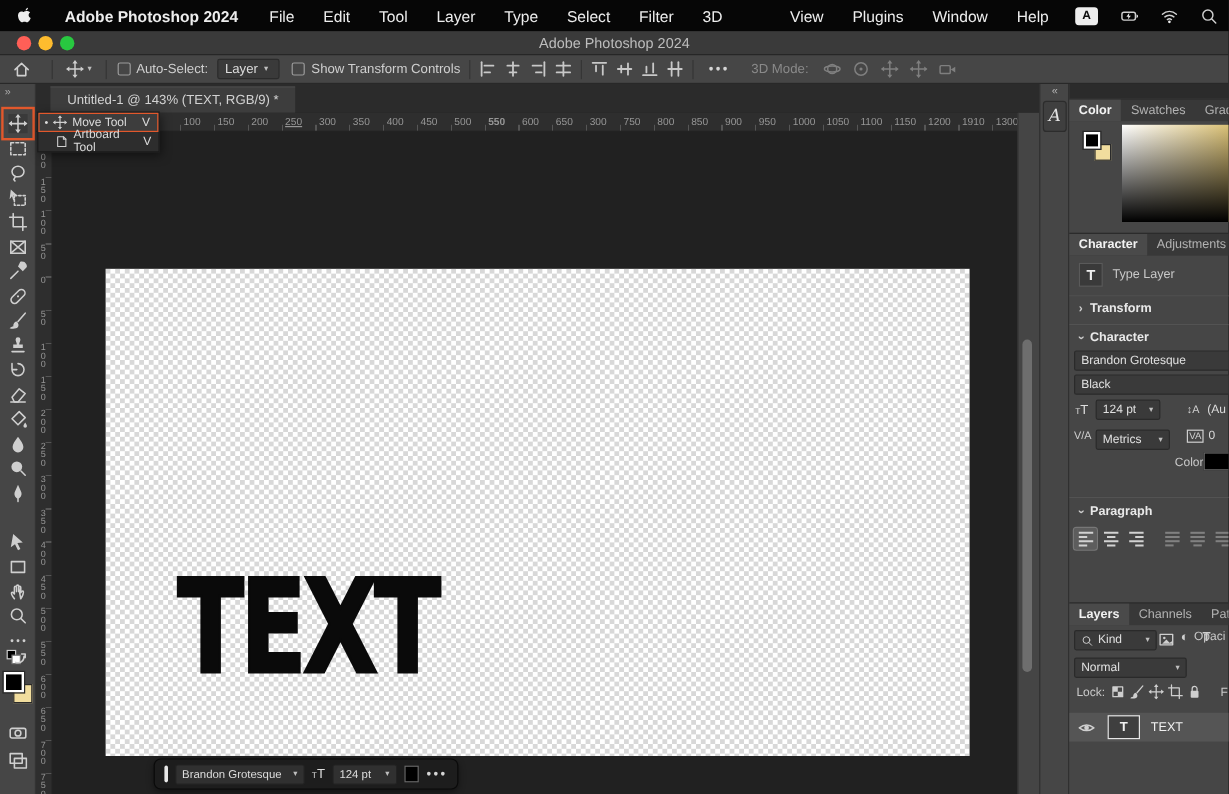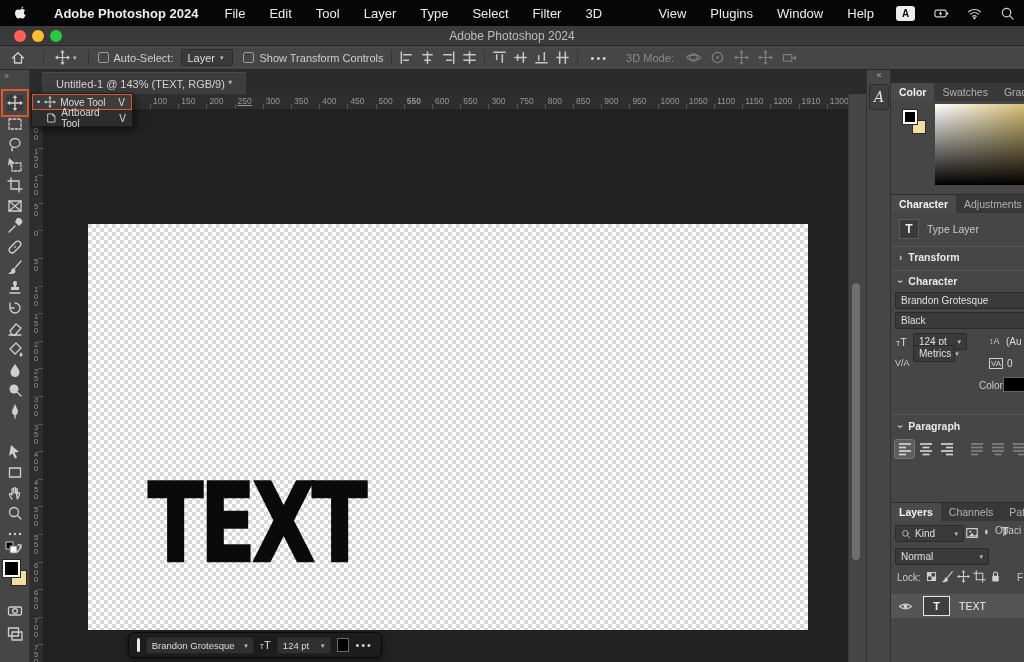--- a/index.html
+++ b/index.html
@@ -677,21 +677,21 @@
       <span>Black</span>
     </div>
     <span class="minig" style="left:5px;top:266px;font-size:11px;color:#ddd"><small style="font-size:7px">T</small>T</span>
     <div class="field" style="left:22px;top:263px;width:54px">
       <span>124 pt</span>
       <span class="chev">▾</span>
     </div>
     <span class="minig" style="left:98px;top:266px">↕A</span>
     <span class="minig" style="left:115px;top:266px;font-size:10px;color:#ddd">(Au</span>
     <span class="minig" style="left:4px;top:288px">V/A</span>
-    <div class="field" style="left:22px;top:275px;width:42px">
+    <div class="field" style="left:22px;top:288px;width:62px">
       <span>Metrics</span>
       <span class="chev">▾</span>
     </div>
     <span class="minig" style="left:98px;top:288px;border:1px solid #cfcfcf;padding:0 1px;font-size:8px">VA</span>
     <span class="minig" style="left:116px;top:288px;font-size:10px;color:#ddd">0</span>
     <span class="minig" style="left:88px;top:310px;font-size:10px;color:#c9c9c9">Color</span>
     <span class="abs" style="left:112px;top:307px;width:24px;height:15px;background:#000;border:1px solid #666"></span>
 
     <div class="hr" style="top:344px"></div>
     <div class="phead" style="left:8px;top:350px">

